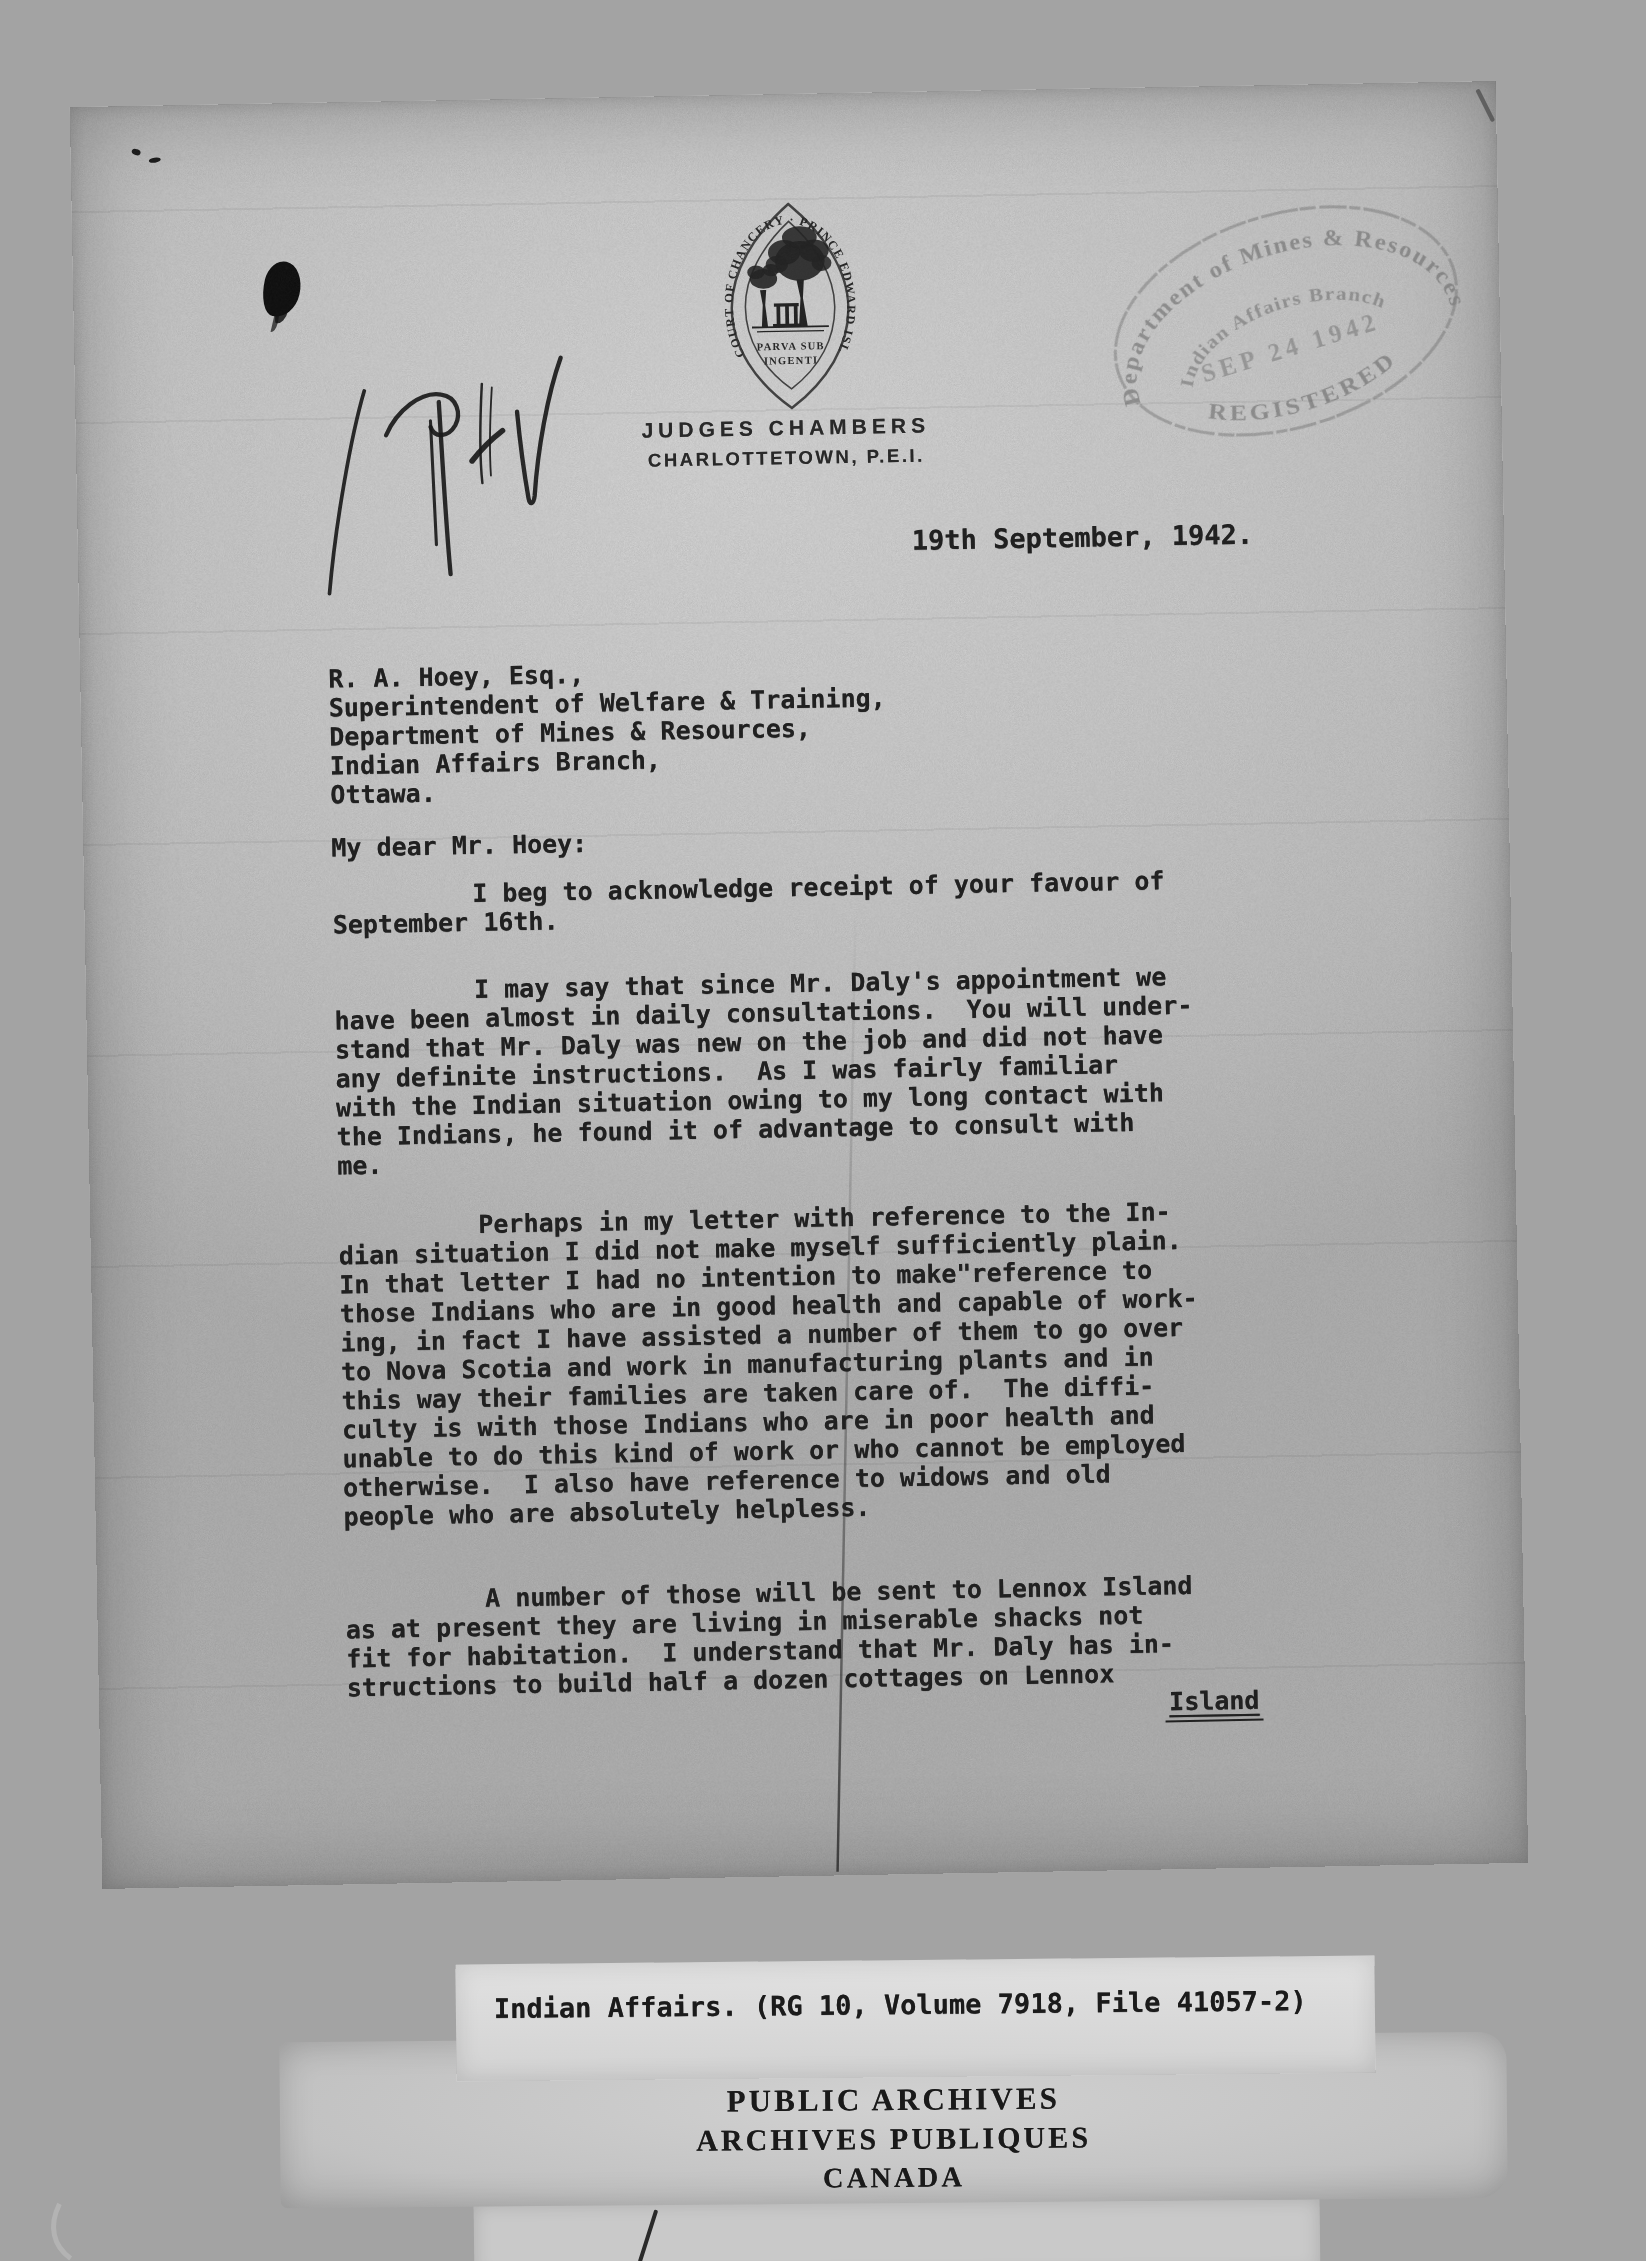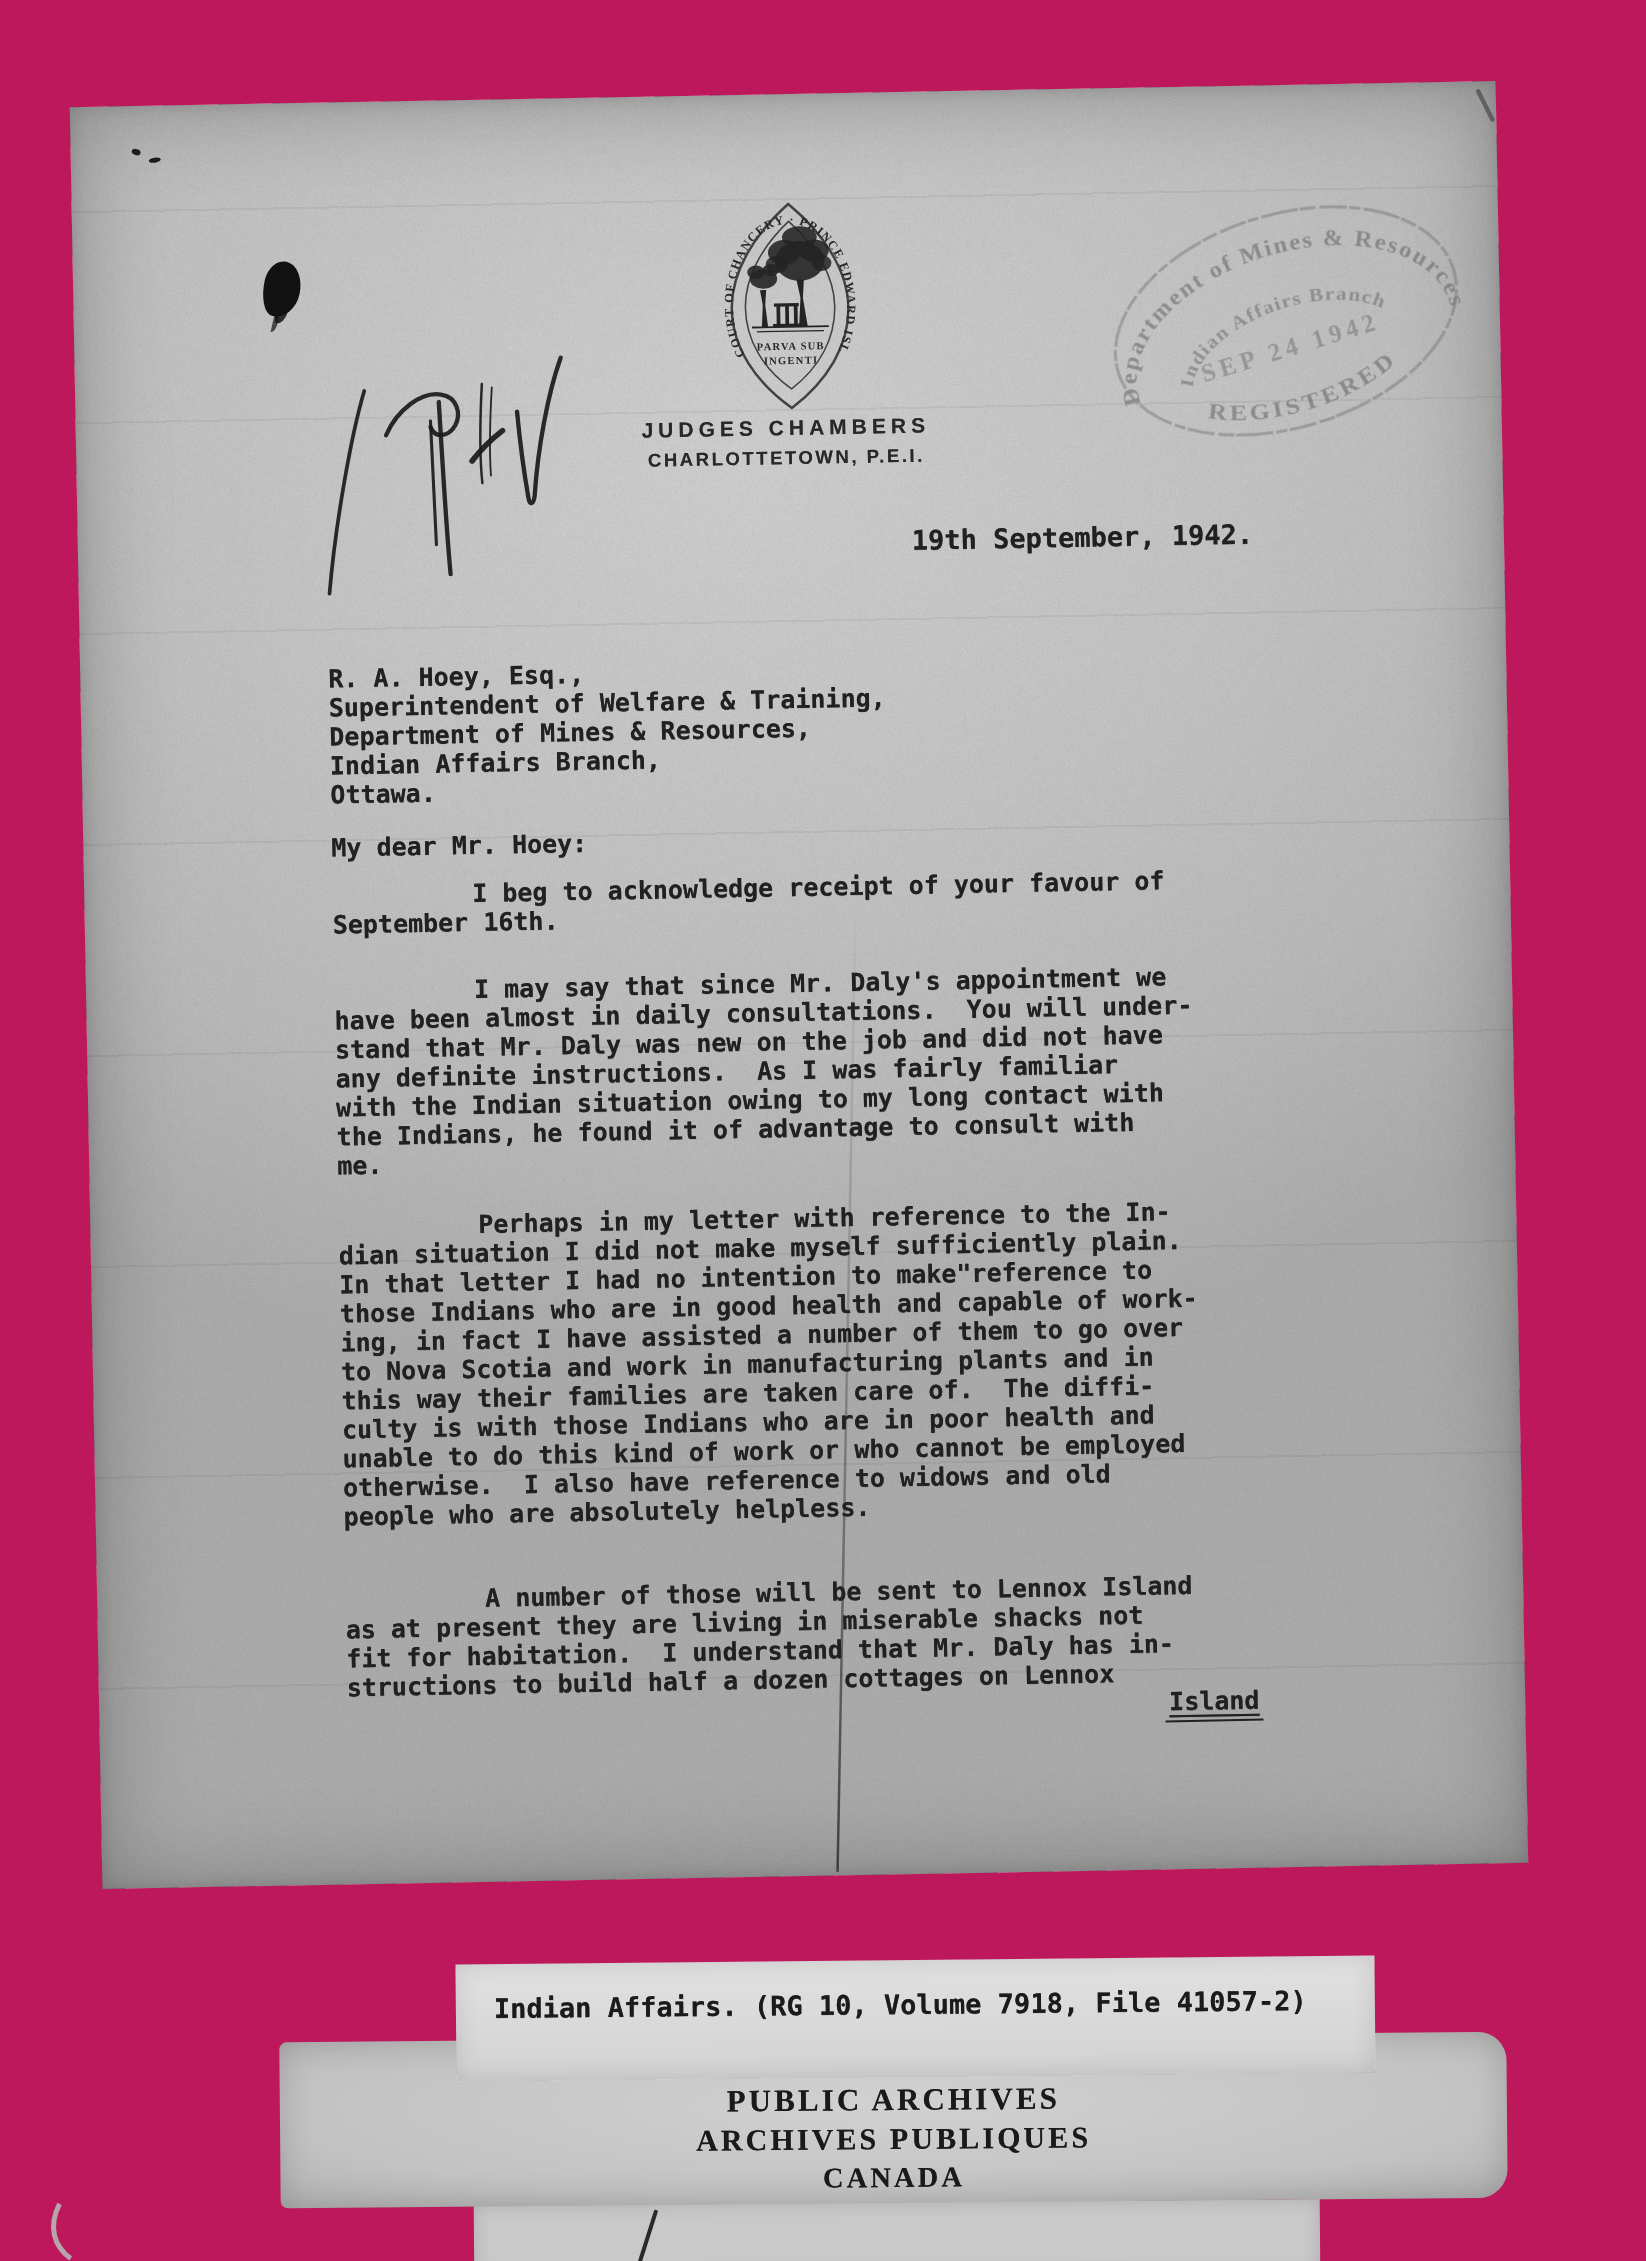--- a/index.html
+++ b/index.html
@@ -1,16 +1,16 @@
 <!DOCTYPE html>
 <html style="font-size:10px"><head>
 <meta charset="utf-8">
 <style>
   html,body{margin:0;padding:0;background:#000;}
-  .frame{position:relative;width:1646px;height:2261px;background:#be185d;overflow:hidden;}
+  .frame{position:relative;width:1646px;height:2261px;background:#a3a3a3;overflow:hidden;}
 
   
   .page{
     position:absolute;left:86px;top:94px;width:1426px;height:1782px;
     transform:rotate(-1.05deg);
     background:radial-gradient(ellipse 1178px 930px at 46% 20%,
       #dadada 0%, #cecece 45%, #c3c3c3 75%, #b4b4b4 100%);
     box-shadow:inset 0 0 93px rgba(0,0,0,.28), inset 0 0 16px rgba(0,0,0,.14);
   }
   .page::after{content:"";position:absolute;inset:0;pointer-events:none;

